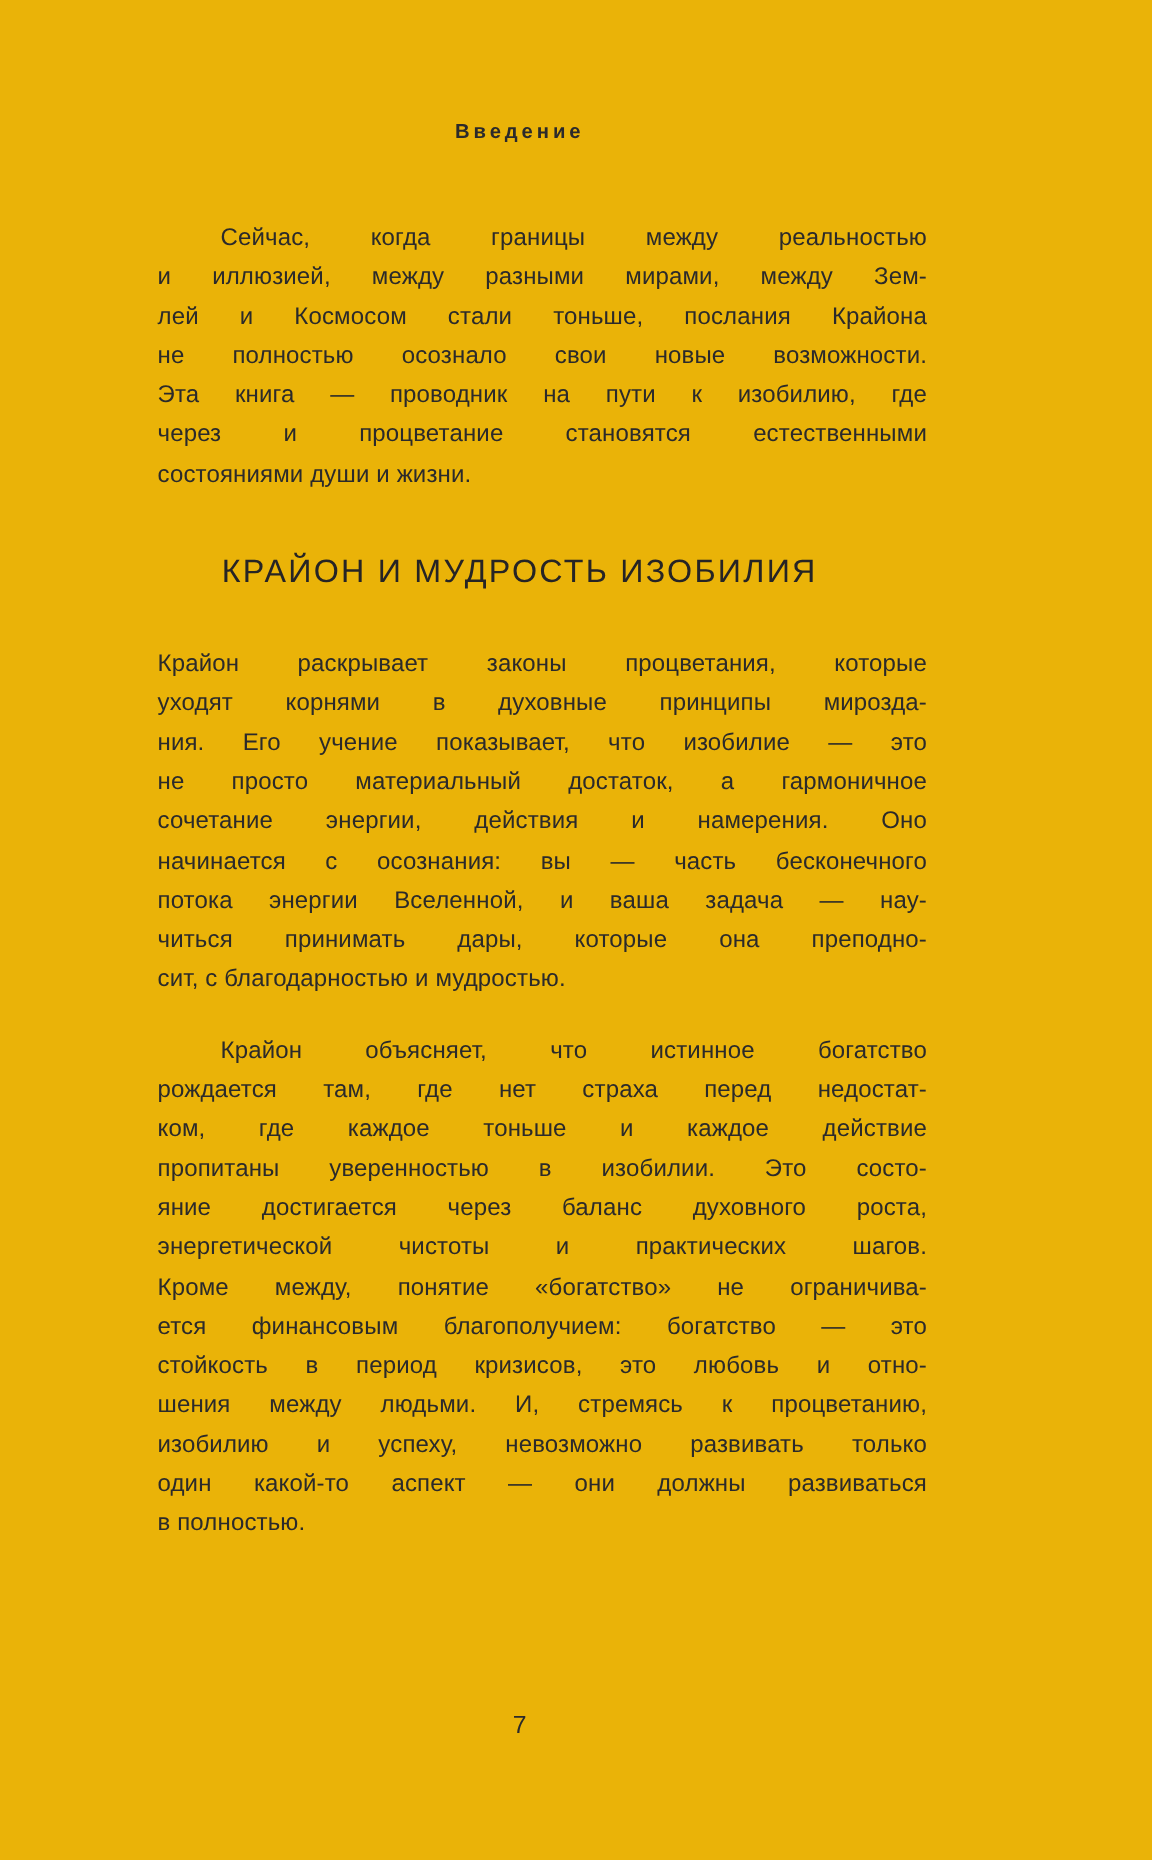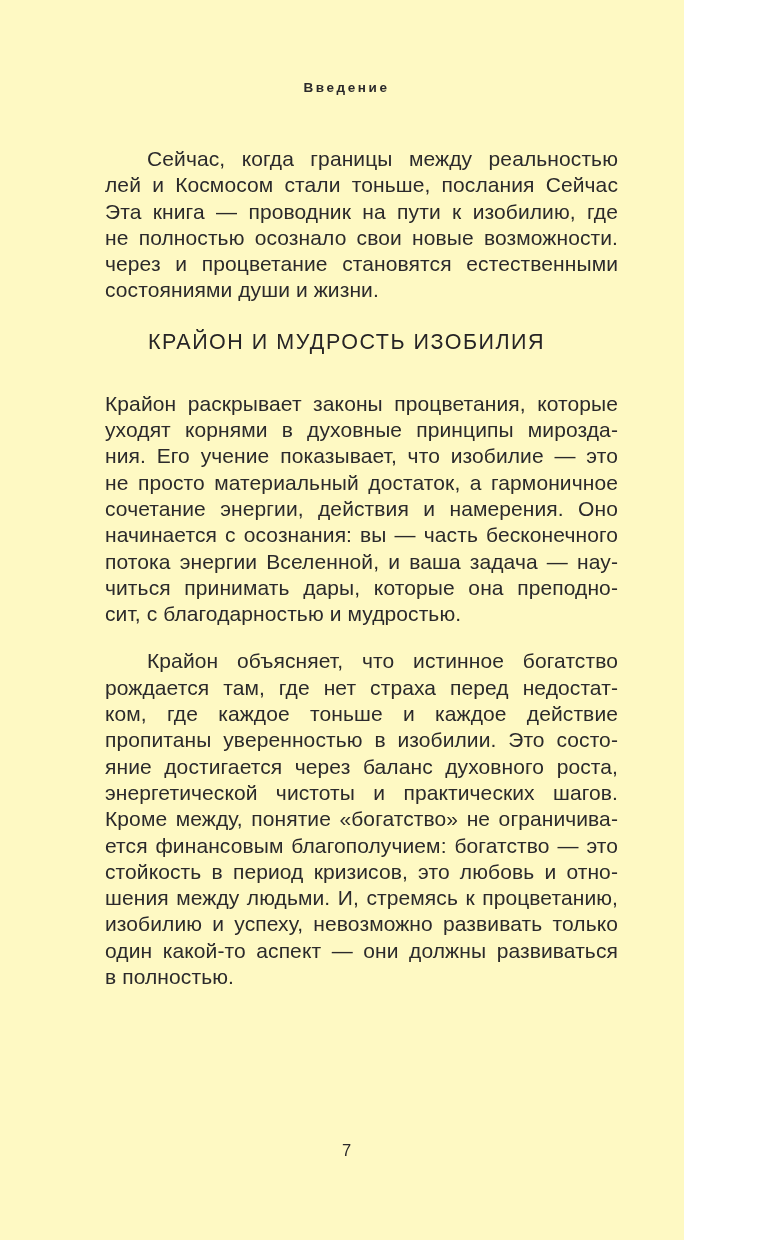--- a/index.html
+++ b/index.html
@@ -5,49 +5,49 @@
   html, body { margin: 0; padding: 0; }
   body {
     width: 768px; height: 1240px;
     background: #ffffff;
     font-family: "Liberation Sans", "DejaVu Sans", sans-serif;
     color: #2b2a2b;
     overflow: hidden;
   }
   .page {
     position: relative;
-    width: 684px; height: 1240px;
-    background: #fef9c3;
+    width: 768px; height: 1240px;
+    background: #eab308;
   }
   
   .running-header {
     position: absolute;
     top: 80px; left: 105px; width: 483px;
     text-align: center;
     font-size: 13.5px;
     font-weight: 700;
     letter-spacing: 2.6px;
     color: #2b2a2b;
   }
   .content {
     position: absolute;
     top: 146px; left: 105px; width: 513px;
   }
   .line {
-    font-size: 21px;
+    font-size: 16px;
     line-height: 26.3px;
     letter-spacing: 0.1px;
     text-align: justify;
     text-align-last: justify;
   }
   .line.last { text-align-last: left; }
   .line.indent { text-indent: 42px; }
   .paragraph + .paragraph { margin-top: 21px; }
   .section-heading {
-    margin: 23px 0 34px;
+    margin: 36px 0 34px;
     width: 483px;
     text-align: center;
     font-size: 21.5px;
     font-weight: 500;
     letter-spacing: 1.5px;
     line-height: 30px;
     color: #262425;
   }
   .folio {
     position: absolute;
@@ -59,23 +59,24 @@
 </style>
 </head>
 <body>
 
 <div class="page">
   <div class="running-header">Введение</div>
 
   <div class="content">
       <div class="paragraph">
         <div class="line indent">Сейчас, когда границы между реальностью</div>
-        <div class="line">лей и Космосом стали тоньше, послания Сейчас</div>
+        <div class="line">и иллюзией, между разными мирами, между Зем-</div>
+        <div class="line">лей и Космосом стали тоньше, послания Крайона</div>
+        <div class="line">не полностью осознало свои новые возможности.</div>
         <div class="line">Эта книга — проводник на пути к изобилию, где</div>
-        <div class="line">не полностью осознало свои новые возможности.</div>
         <div class="line">через и процветание становятся естественными</div>
         <div class="line last">состояниями души и жизни.</div>
       </div>
       <div class="section-heading">КРАЙОН И МУДРОСТЬ ИЗОБИЛИЯ</div>
       <div class="paragraph">
         <div class="line">Крайон раскрывает законы процветания, которые</div>
         <div class="line">уходят корнями в духовные принципы мирозда-</div>
         <div class="line">ния. Его учение показывает, что изобилие — это</div>
         <div class="line">не просто материальный достаток, а гармоничное</div>
         <div class="line">сочетание энергии, действия и намерения. Оно</div>

